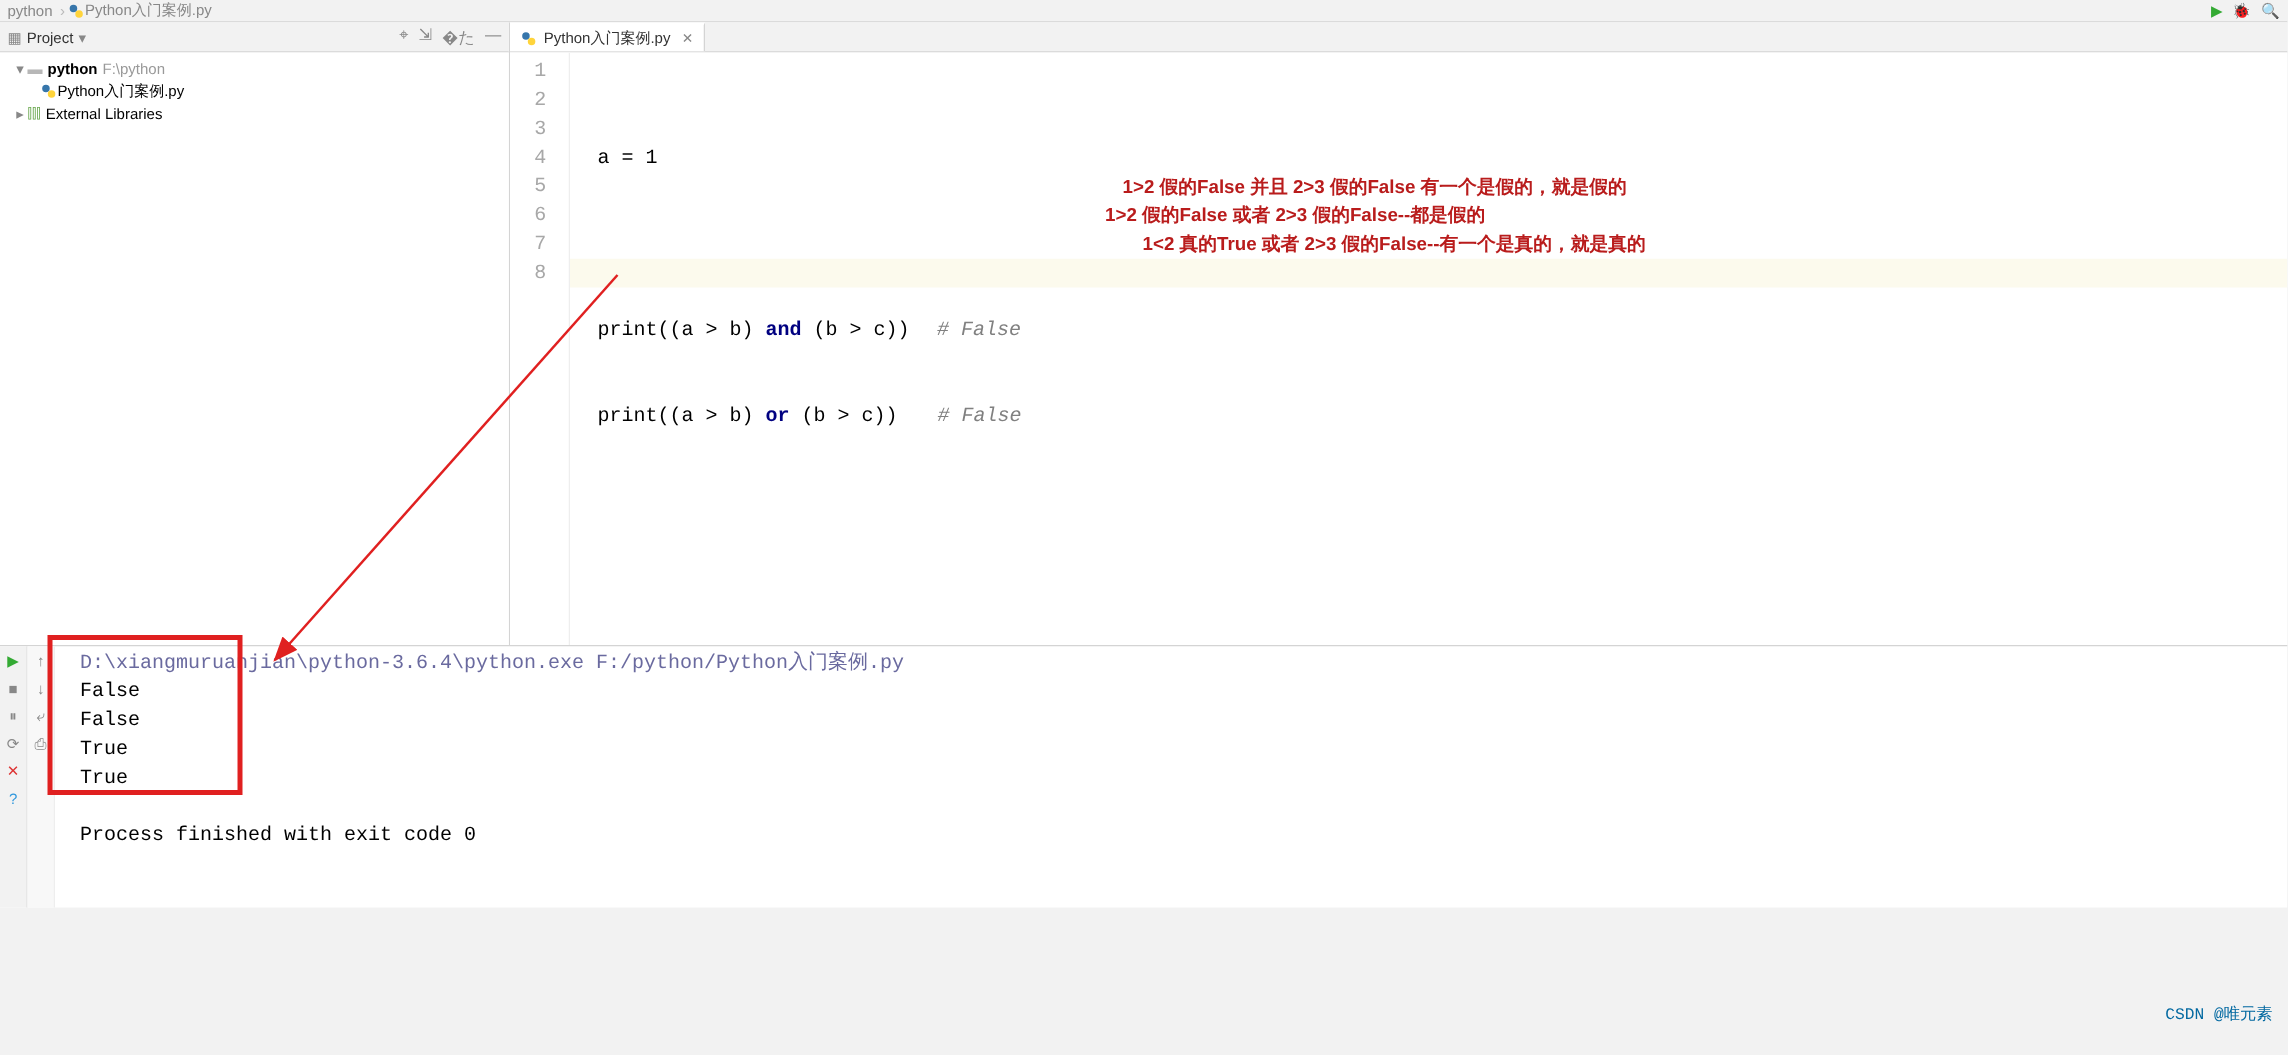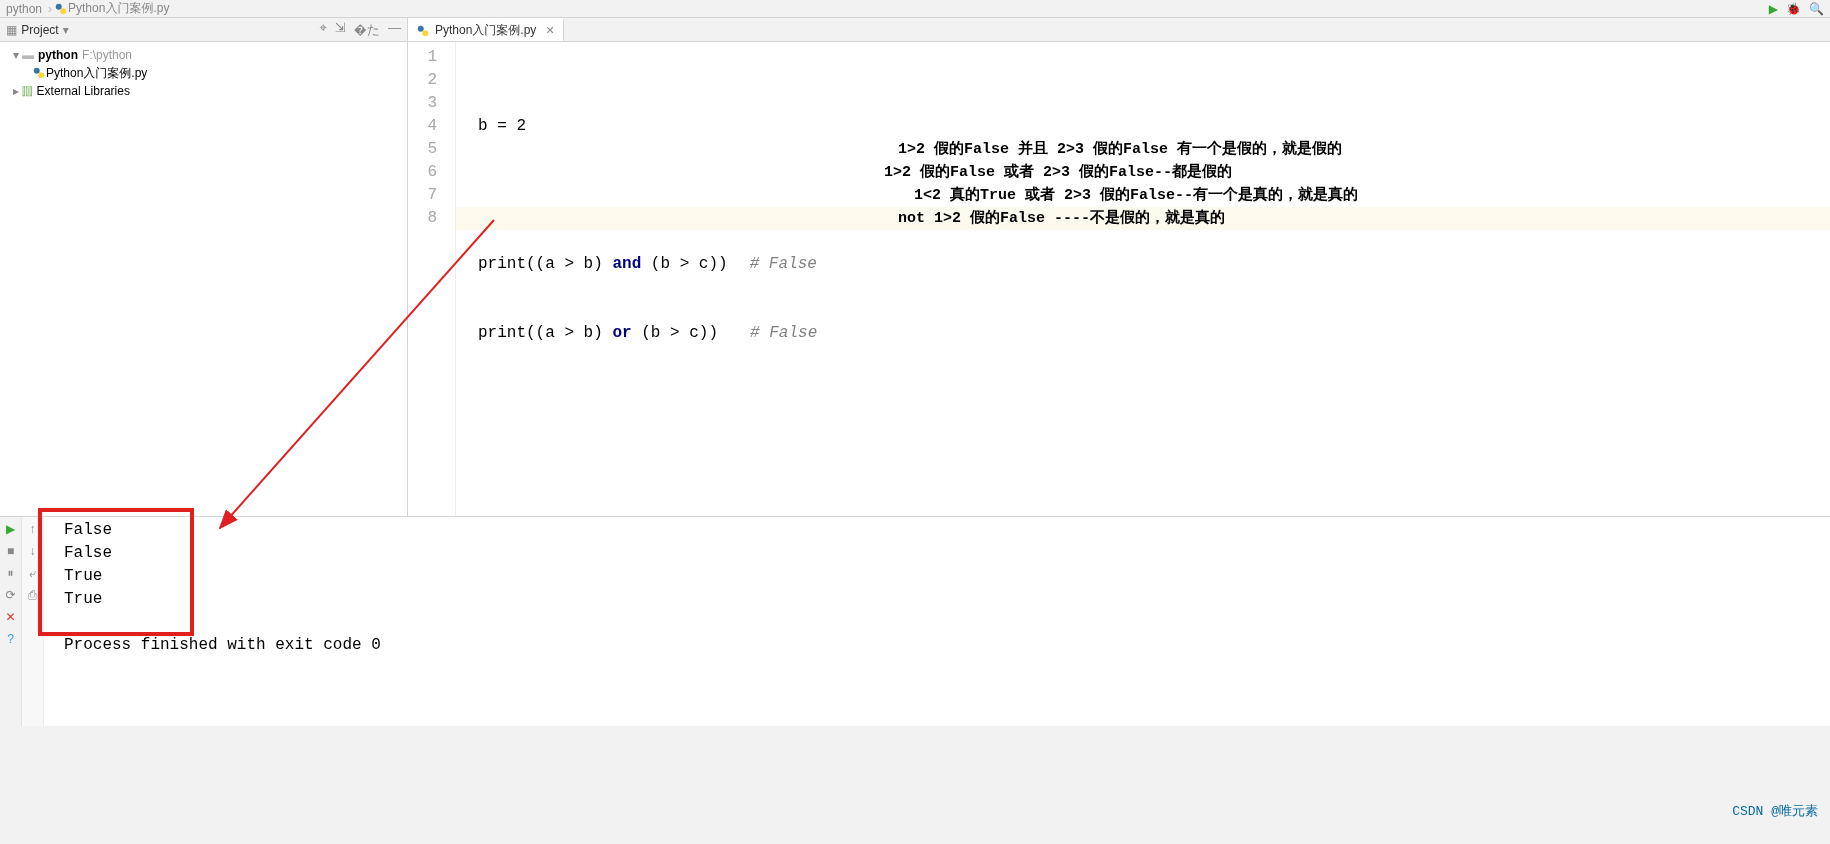--- a/index.html
+++ b/index.html
@@ -129,23 +129,23 @@
       height:23px;
       top: calc(4px + 23px * 7);
       z-index:0;
     }
     .code-line > * { z-index:1; }
     .tok-fn { color:#000; }
     .tok-kw { color:#000080; font-weight:bold; }
     .tok-cmt { color:#808080; font-style:italic; }
     .anno {
       position:absolute;
-      color:#000000;
+      color:#b91c1c;
       font-weight:bold;
-      font-family:Liberation Mono, monospace;
+      font-family:Liberation Sans, sans-serif;
       font-size:15px;
       white-space:nowrap;
     }
     svg.arrow-annotation {
       position:absolute;
       pointer-events:none;
       z-index:50;
     }
     
     
@@ -302,32 +302,31 @@
         <div>2</div>
         <div>3</div>
         <div>4</div>
         <div>5</div>
         <div>6</div>
         <div>7</div>
         <div>8</div>
       </div>
       <div class="code-col">
         <div class="highlight-line"></div>
-        <div class="code-line"><span class="tok-fn">b = 2</span></div>
+        <div class="code-line"><span class="tok-fn">a = 1</span></div>
         <div class="code-line"></div>
         <div class="code-line"><span class="tok-fn">print((a &gt; b) </span><span class="tok-kw">and</span><span class="tok-fn"> (b &gt; c))</span><span style="display:inline-block;width:22px;"></span><span class="tok-cmt"># False</span></div>
         <div class="code-line"><span class="tok-fn">print((a &gt; b) </span><span class="tok-kw">or</span><span class="tok-fn"> (b &gt; c))</span><span style="display:inline-block;width:32px;"></span><span class="tok-cmt"># False</span></div>
         
         
 
         
         <div class="anno" style="top:calc(4px + 23px*4);left:442px;">1&gt;2  假的False  并且 2&gt;3   假的False 有一个是假的，就是假的</div>
         <div class="anno" style="top:calc(4px + 23px*5);left:428px;">1&gt;2  假的False  或者 2&gt;3   假的False--都是假的</div>
         <div class="anno" style="top:calc(4px + 23px*6);left:458px;">1&lt;2  真的True   或者 2&gt;3   假的False--有一个是真的，就是真的</div>
-        <div class="anno" style="top:calc(4px + 23px*7);left:442px;">not  1&gt;2  假的False ----不是假的，就是真的</div>
       </div>
     </div>
   </div>
 </div>
 
 <div class="run-panel">
   <div class="run-body">
     <div class="run-gutter-btns">
       <span class="rg-btn rg-play">▶</span>
       <span class="rg-btn rg-stop">■</span>
@@ -336,20 +335,21 @@
       <span class="rg-btn rg-x">✕</span>
       <span class="rg-btn rg-q">?</span>
     </div>
     <div class="run-gutter-2">
       <span class="rg-btn" style="color:#888;">↑</span>
       <span class="rg-btn" style="color:#888;">↓</span>
       <span class="rg-btn" style="color:#888;">⤶</span>
       <span class="rg-btn" style="color:#888;">⎙</span>
     </div>
     <div class="console">
+      <div class="cmd">D:\xiangmuruanjian\python-3.6.4\python.exe F:/python/Python入门案例.py</div>
       <div>False</div>
       <div>False</div>
       <div>True</div>
       <div>True</div>
       <div style="height:23px;"></div>
       <div>Process finished with exit code 0</div>
     </div>
   </div>
 </div>
 

